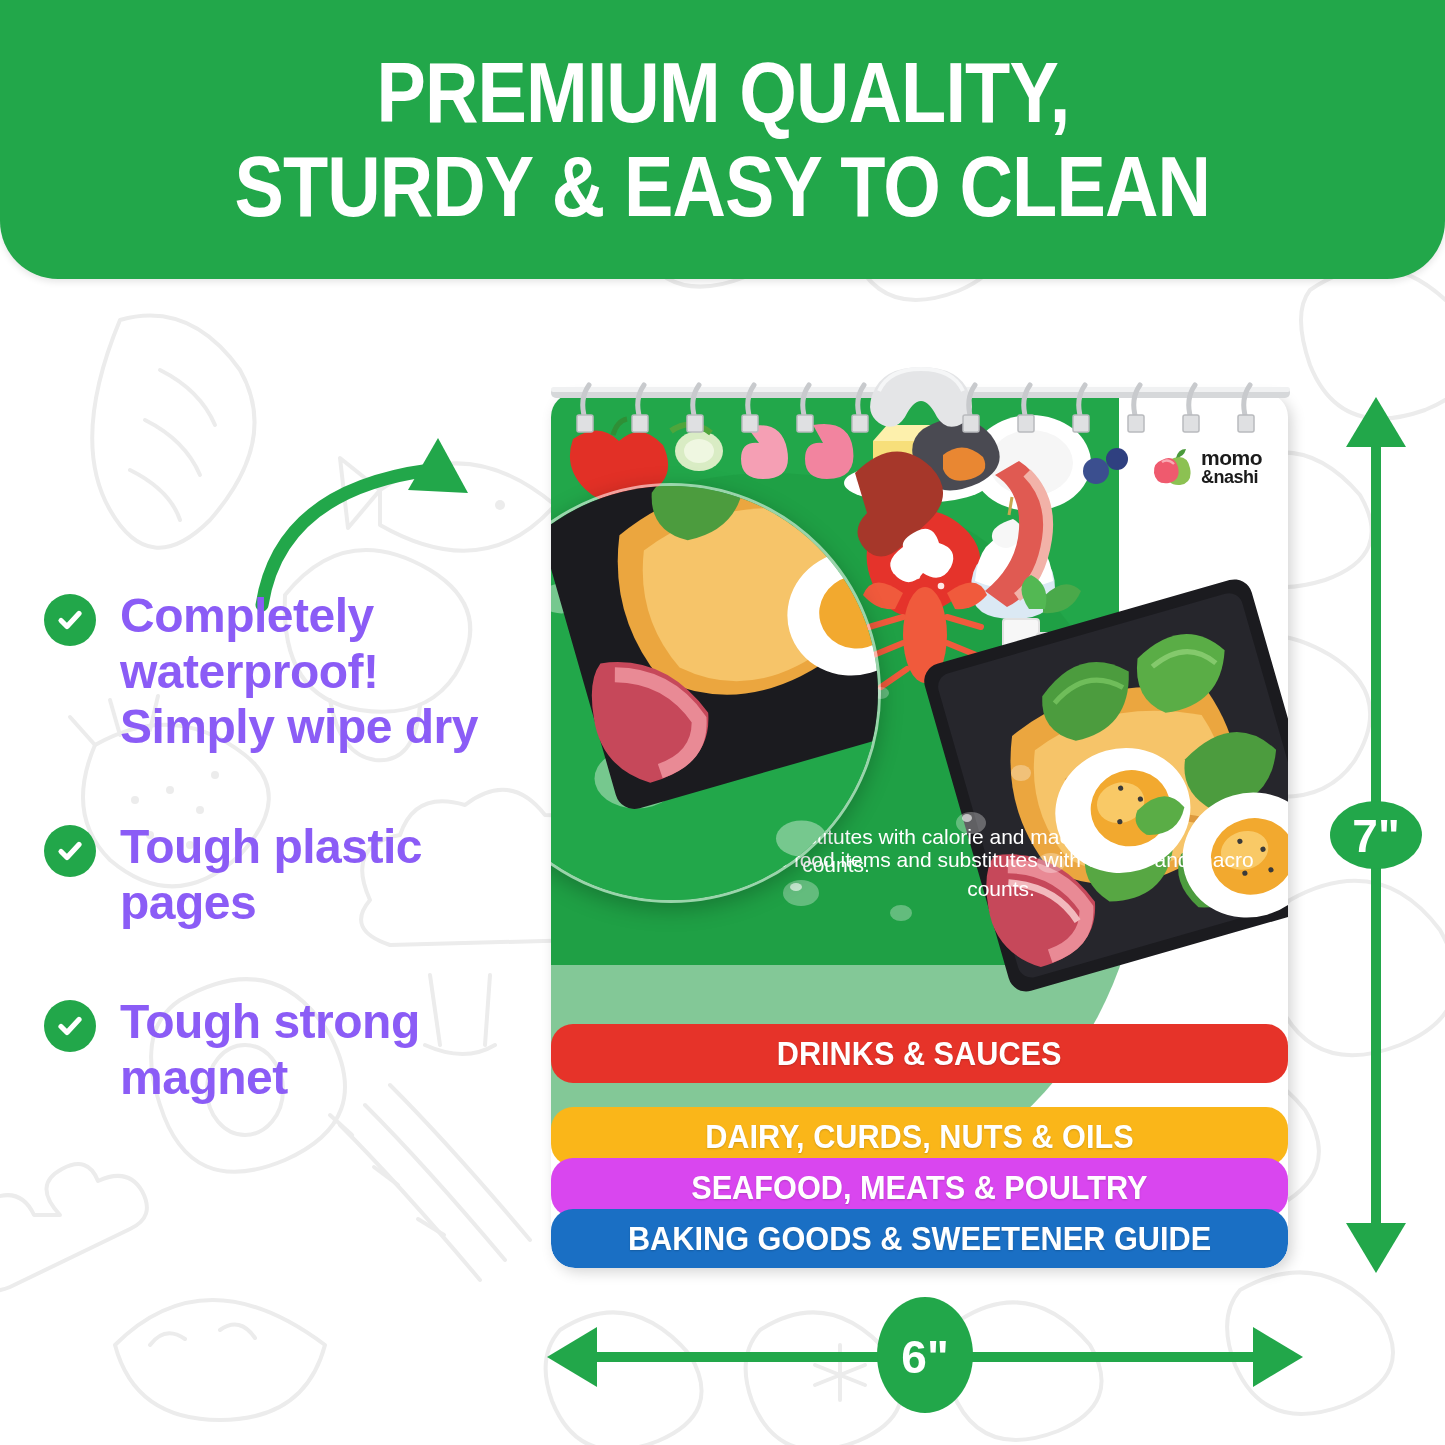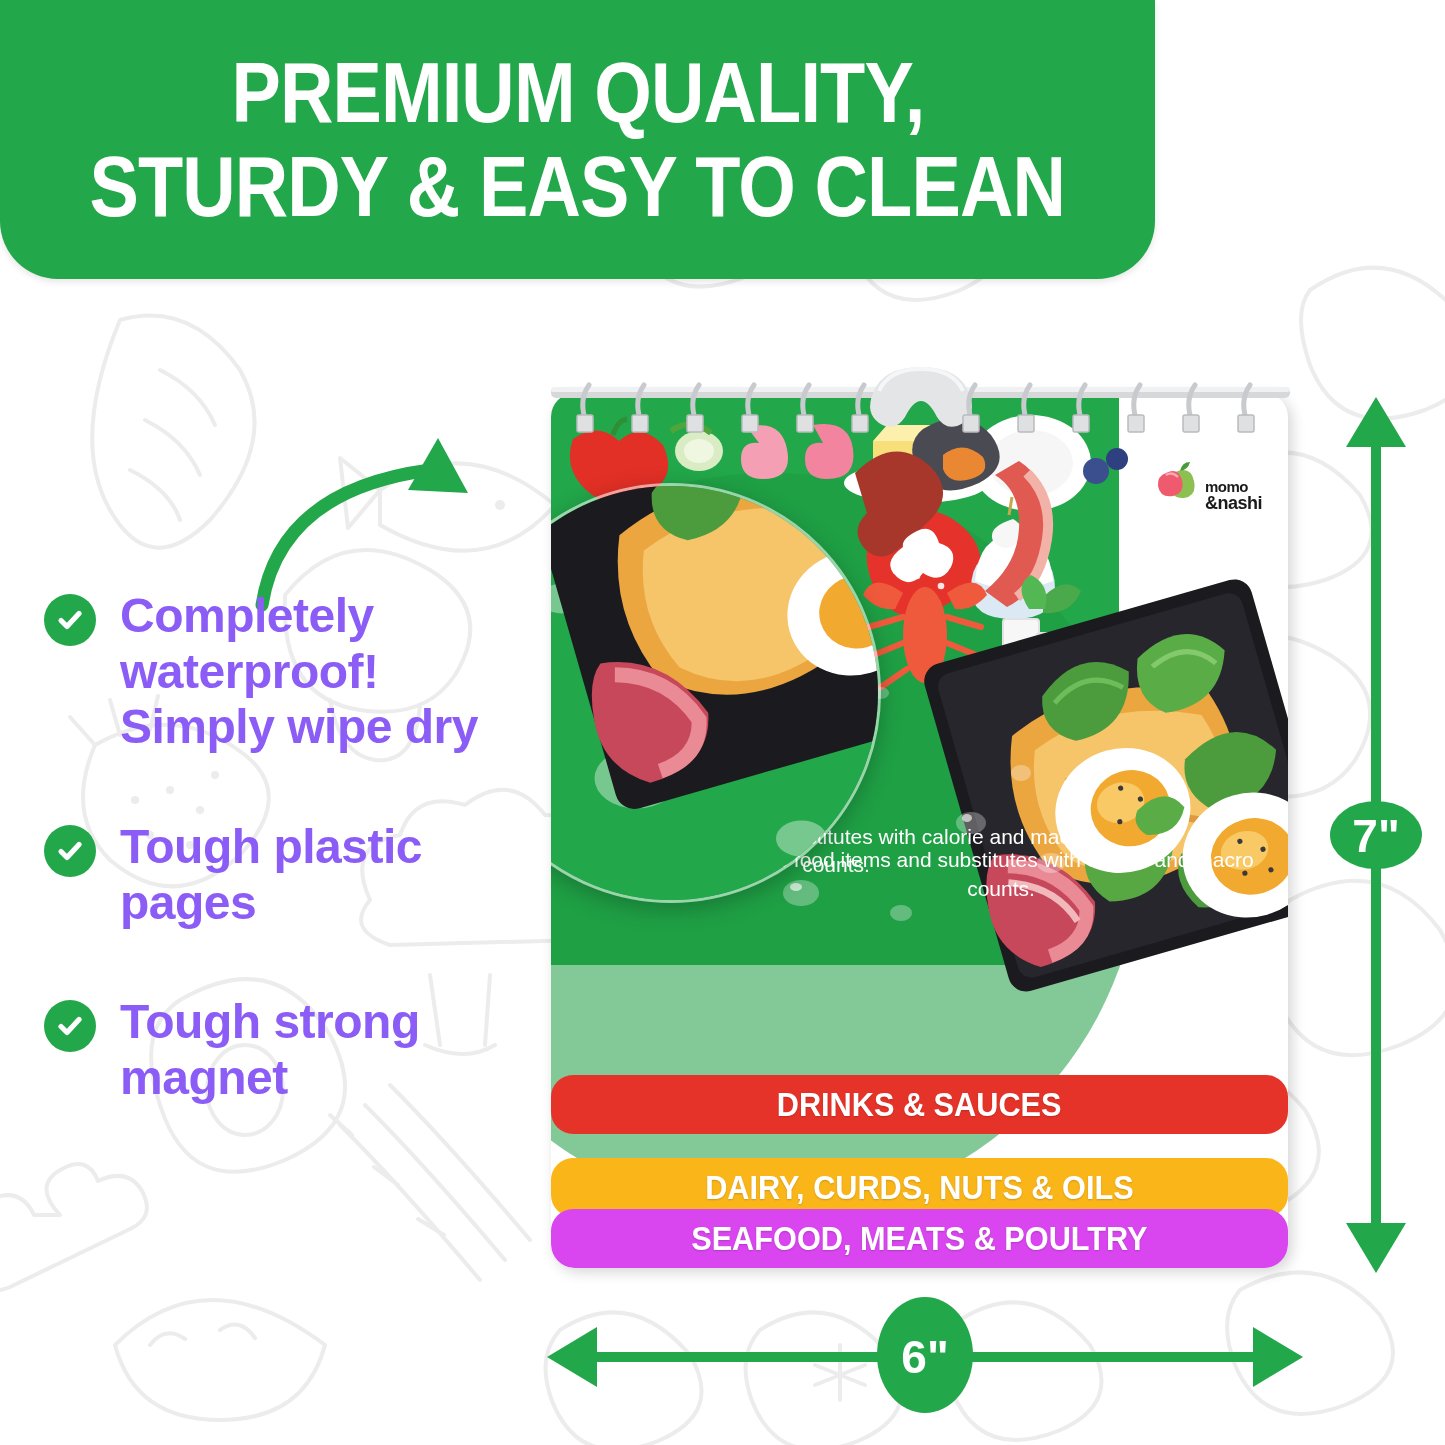--- a/index.html
+++ b/index.html
@@ -12,21 +12,21 @@
   }
 
   
   #bg-watermark {
     position:absolute; inset:0; width:1445px; height:1445px;
     z-index:0; pointer-events:none;
   }
 
   
   #header-banner {
-    position:absolute; left:0; top:0; width:1155px; height:279px;
+    position:absolute; left:0; top:0; width:1445px; height:279px;
     background:#22a74a;
     border-bottom-left-radius:58px;
     border-bottom-right-radius:58px;
     z-index:5;
     display:flex; flex-direction:column;
     align-items:center; justify-content:center;
     box-shadow:0 3px 7px rgba(0,0,0,0.10);
   }
   .banner-line {
     color:#ffffff;
@@ -106,21 +106,21 @@
   #logo-block {
     position:absolute; right:26px; top:55px;
     display:flex; align-items:center; gap:9px;
   }
   #logo-fruit { width:40px; height:38px; flex:0 0 auto; }
   #logo-words {
     font-family:"Liberation Sans", sans-serif;
     font-weight:bold; color:#1b1b1b;
     line-height:0.98; letter-spacing:-0.5px;
   }
-  #logo-momo { font-size:15px; display:block;margin-top:32px; }
+  #logo-momo { font-size:21px; display:block; }
   #logo-nashi { font-size:18px; display:block; }
 
   
   #cover-guide-word {
     position:absolute; left:26px; top:235px;
     font-family:"Liberation Sans", sans-serif;
     font-weight:bold; font-size:74px;
     color:#f7f0b0; letter-spacing:1px;
     text-shadow:1px 2px 2px rgba(0,0,0,0.18);
   }
@@ -548,20 +548,23 @@
 
     <div id="category-bars">
       <div class="cat-bar" style="background:#e63329;">
         <span class="cat-label">DRINKS &amp; SAUCES</span>
       </div>
       <div class="cat-bar" style="background:#fab619;margin-top:24px;">
         <span class="cat-label">DAIRY, CURDS, NUTS &amp; OILS</span>
       </div>
       <div class="cat-bar" style="background:#d946ef;">
         <span class="cat-label">SEAFOOD, MEATS &amp; POULTRY</span>
+      </div>
+      <div class="cat-bar" style="background:#1a6fc4;border-bottom-left-radius:24px;border-bottom-right-radius:24px;">
+        <span class="cat-label">BAKING GOODS &amp; SWEETENER GUIDE</span>
       </div>
     </div>
 
   </div>
 </div>
 
 <svg id="spiral" viewBox="0 0 755 80" xmlns="http://www.w3.org/2000/svg">
 
   <rect x="8" y="22" width="739" height="11" rx="5" fill="#d6d8da"></rect>
   <rect x="8" y="22" width="739" height="5" rx="2.5" fill="#f0f1f2"></rect>

